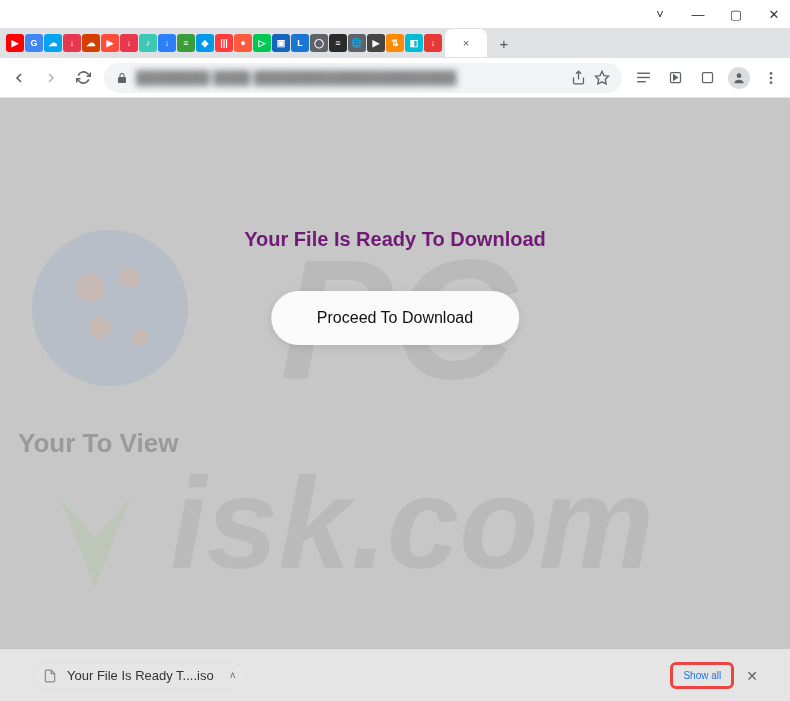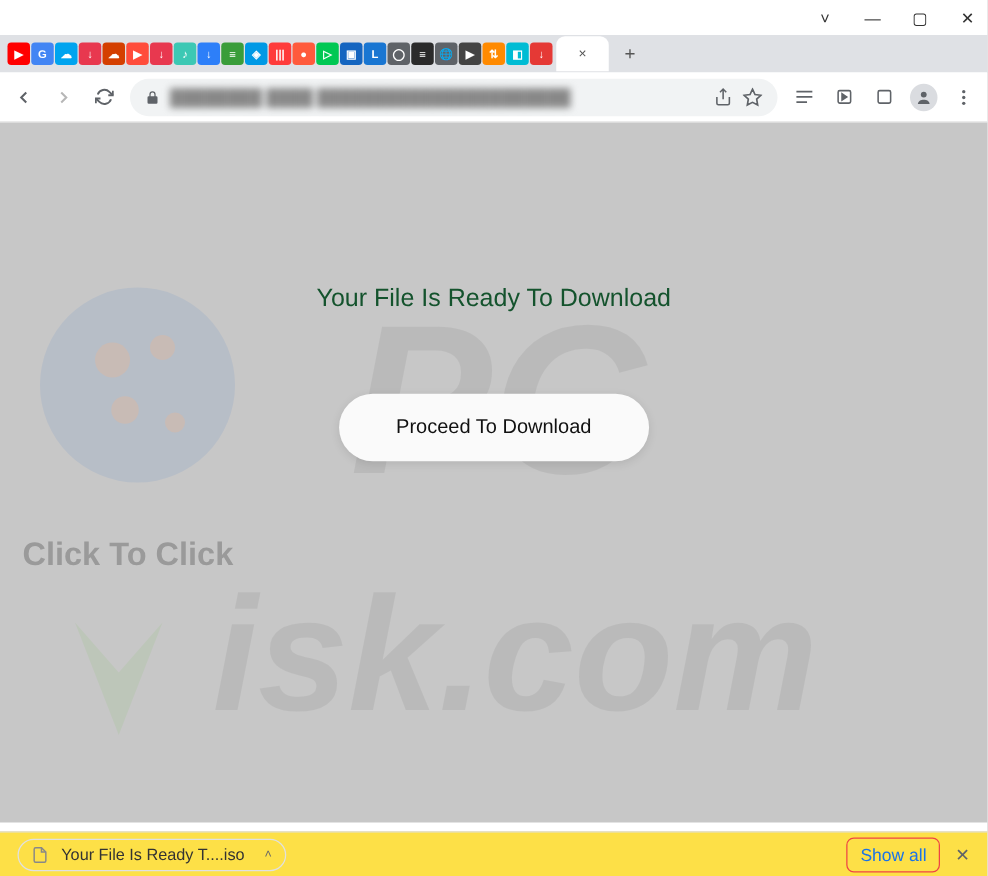--- a/index.html
+++ b/index.html
@@ -14,27 +14,27 @@
 .nav-btn{width:22px;height:22px;display:flex;align-items:center;justify-content:center;color:#5f6368}
 .nav-btn.dis{color:#b7b7b7}
 .omnibox{flex:1;height:30px;background:#f1f3f4;border-radius:15px;display:flex;align-items:center;padding:0 12px;gap:8px;color:#9a9a9a;font-size:13px}
 .blur{filter:blur(3px);color:#888}
 .act{width:22px;height:22px;display:flex;align-items:center;justify-content:center;color:#5f6368}
 .avatar{width:22px;height:22px;border-radius:50%;background:#dadce0;display:flex;align-items:center;justify-content:center}
 .content{position:relative;height:560px;background:#c7c7c7;overflow:hidden}
 .wm{position:absolute;inset:0;opacity:.12;pointer-events:none}
 .side-text{position:absolute;left:18px;top:330px;font-size:26px;font-weight:600;color:#9a9a9a}
 .box{position:absolute;left:50%;top:130px;transform:translateX(-50%);text-align:center}
-.heading{font-size:20px;font-weight:400;color:#14532d;margin-bottom:64px}
+.heading{font-size:20px;font-weight:700;color:#701a75;margin-bottom:40px}
 .btn{display:inline-block;padding:18px 46px;background:#fafafa;border-radius:40px;font-size:16px;color:#111;box-shadow:0 2px 8px rgba(0,0,0,.1)}
-.dl-bar{position:absolute;bottom:0;left:0;right:0;height:36px;background:#fde047;border-top:1px solid #e0e0e0;display:flex;align-items:center;padding:0 14px}
+.dl-bar{position:absolute;bottom:0;left:0;right:0;height:52px;background:#e5e5e5;border-top:1px solid #e0e0e0;display:flex;align-items:center;padding:0 32px}
 .dl-item{display:flex;align-items:center;gap:10px;padding:4px 10px;border:1px solid #e0e0e0;border-radius:14px;font-size:13px;color:#333}
 .dl-item .chev{font-size:10px;color:#666;margin-left:6px}
 .spacer{flex:1}
-.showall{color:#1a73e8;font-size:14px;padding:5px 10px;border:1px solid #ef4444;border-radius:6px;margin-right:12px}
+.showall{color:#1a73e8;font-size:10px;padding:5px 10px;border:3px solid #ef4444;border-radius:6px;margin-right:12px}
 .close-dl{color:#5f6368;font-size:14px}
 svg{display:block}
 </style>
 </head>
 <body>
 
 <div class="titlebar">
   <div class="wc">˅</div>
   <div class="wc">—</div>
   <div class="wc">▢</div>
@@ -146,21 +146,21 @@
   <svg class="wm" viewBox="0 0 790 560">
     <circle cx="110" cy="210" r="78" fill="#4a7fc9"></circle>
     <circle cx="90" cy="190" r="14" fill="#d66a3a"></circle>
       <circle cx="130" cy="180" r="10" fill="#d66a3a"></circle>
     <circle cx="100" cy="230" r="11" fill="#d66a3a"></circle>
       <circle cx="140" cy="240" r="8" fill="#d66a3a"></circle>
     <path d="M95 290 L95 440 L60 400 L95 490 L130 400 L95 440 Z" fill="#7bbf5a"></path>
     <text x="280" y="280" font-size="170" font-weight="800" fill="#666" font-style="italic">PC</text>
     <text x="170" y="470" font-size="130" font-weight="800" fill="#666" font-style="italic">isk.com</text>
   </svg>
-  <div class="side-text">Click To Click</div>
+  <div class="side-text">Your To View</div>
   <div class="box">
     <div class="heading">Your File Is Ready To Download</div>
     <div class="btn">Proceed To Download</div>
   </div>
 </div>
 
 <div class="dl-bar">
   <div class="dl-item">
     <span>
       <svg width="14" height="16" viewBox="0 0 24 24" fill="none" stroke="#888" stroke-width="2">

